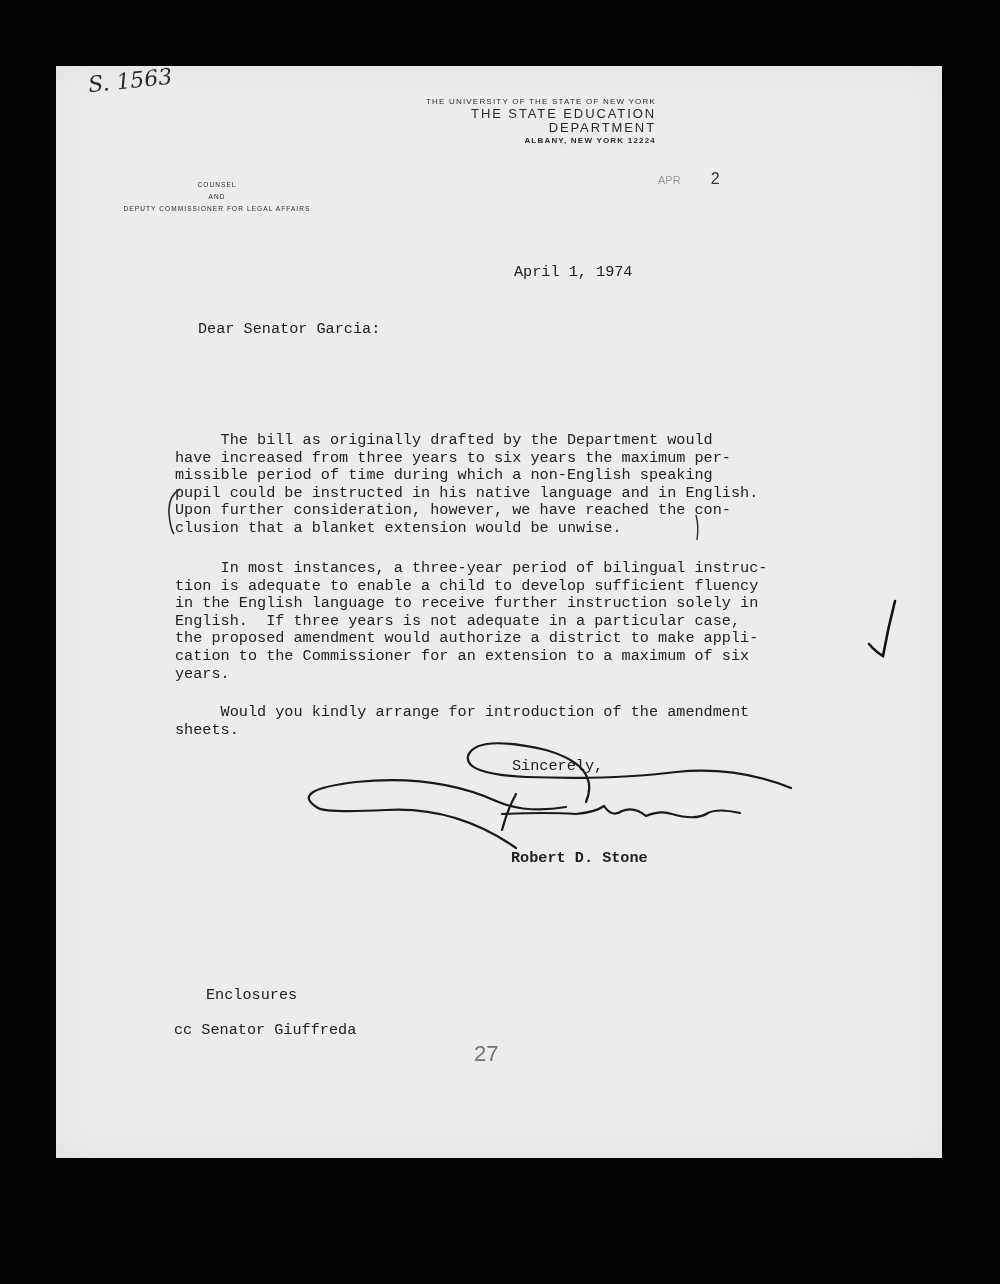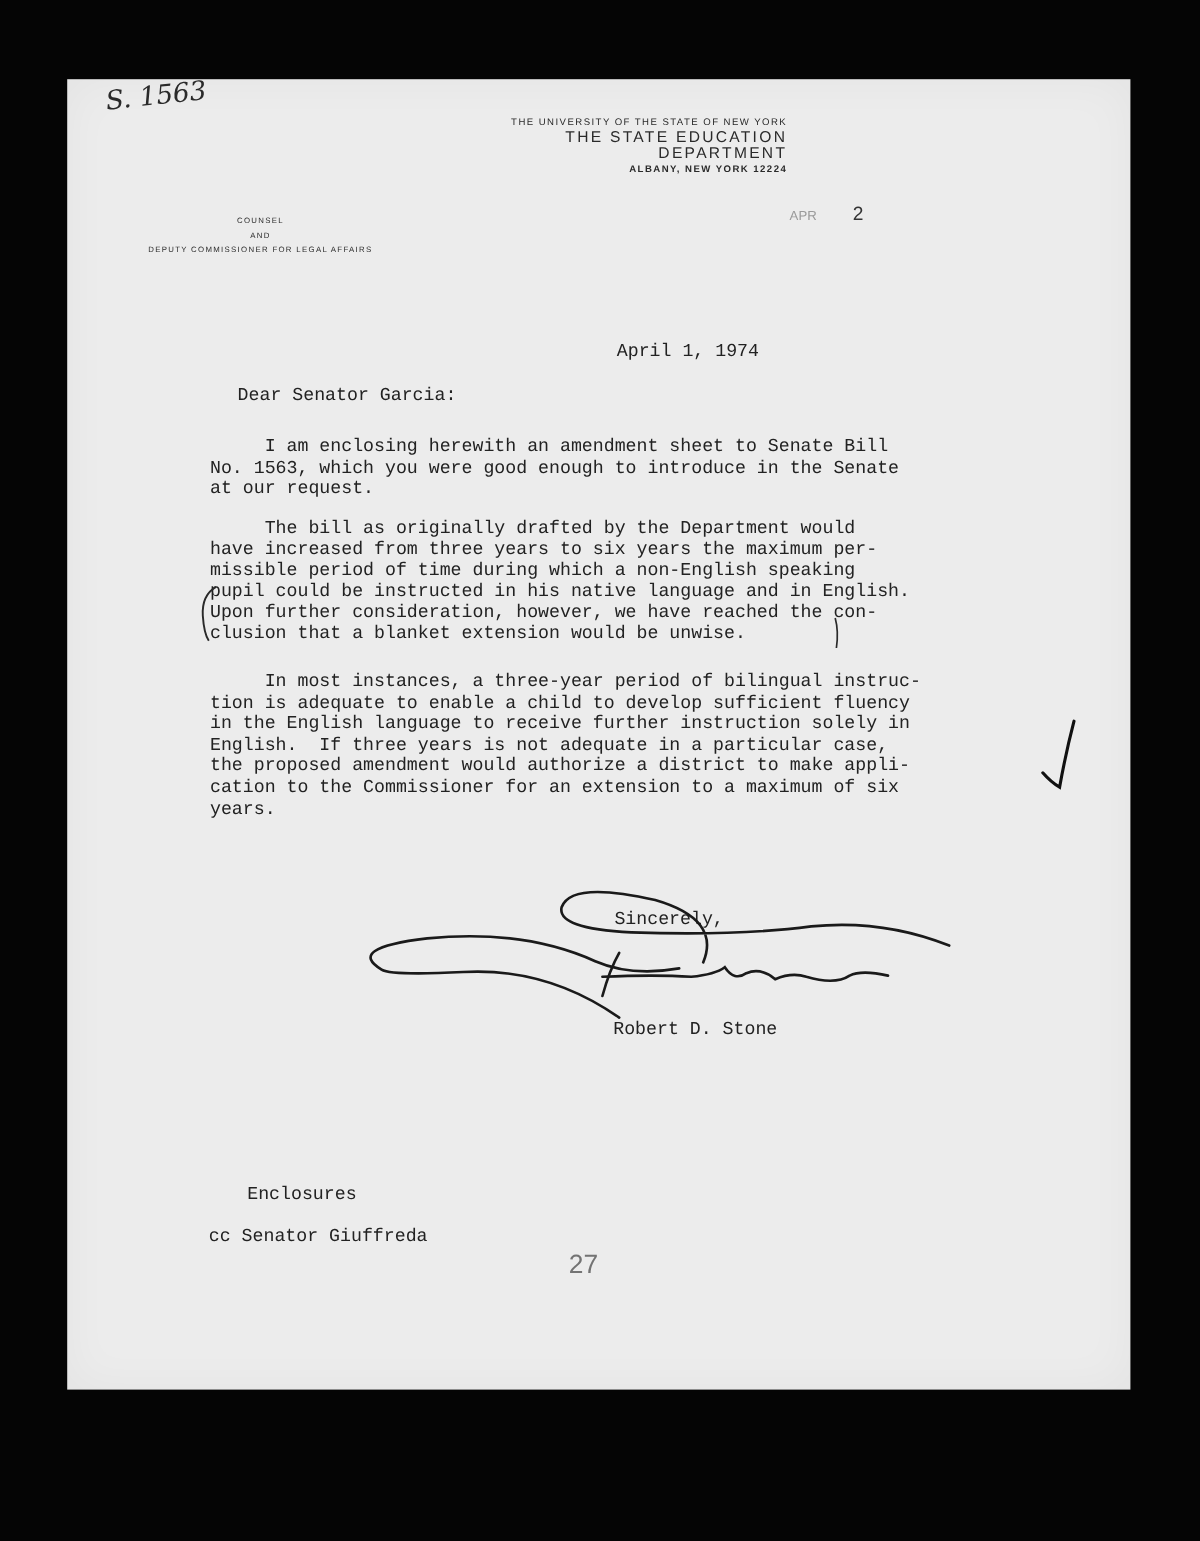--- a/index.html
+++ b/index.html
@@ -41,29 +41,29 @@
       position: absolute; left: 602px; top: 104px;
       font-family: "Liberation Sans", sans-serif; color: #9a9a9a; font-size: 11px;
     }
     .stamp .day { color: #333; font-size: 16px; margin-left: 30px; }
     .typed {
       font-size: 15.2px;
       line-height: 17.6px;
       white-space: pre;
       color: #222;
     }
-    .date { position: absolute; left: 458px; top: 219px; }
+    .date { position: absolute; left: 458px; top: 198px; }
     .salutation { position: absolute; left: 119px; top: 255px; margin-left: 23px; }
     .para { position: absolute; left: 119px; }
     .p1 { top: 298px; }
     .p2 { top: 366px; }
     .p3 { top: 494px; }
     .p4 { top: 638px; }
     .closing { position: absolute; left: 456px; top: 692px; }
-    .signer { position: absolute; left: 455px; top: 784px; }
+    .signer { position: absolute; left: 455px; top: 784px; font-weight: bold; }
     .address { position: absolute; left: 118px; top: 796px; }
     .encl { position: absolute; left: 118px; top: 921px; margin-left: 32px; }
     .cc { position: absolute; left: 118px; top: 956px; }
     .pageno {
       position: absolute; left: 418px; top: 975px;
       font-family: "Liberation Sans", sans-serif; font-size: 22px; color: #737373;
     }
     svg.overlay { position: absolute; left: 0; top: 0; }
   </style>
 </head>
@@ -85,36 +85,35 @@
     <div>DEPUTY COMMISSIONER FOR LEGAL AFFAIRS</div>
   </div>
 
   <div class="stamp">
     <span>APR</span><span class="day">2</span>
   </div>
 
   <div class="typed date">April 1, 1974</div>
   <div class="typed salutation">Dear Senator Garcia:</div>
 
-  <div class="typed para p1">     I am enclosing herewith an amendment sheet to Senate Bill
-No. 1563, which you were good enough to introduce in the Senate
-at our request.</div>
   <div class="typed para p3">     In most instances, a three-year period of bilingual instruc-
 tion is adequate to enable a child to develop sufficient fluency
 in the English language to receive further instruction solely in
 English.  If three years is not adequate in a particular case,
 the proposed amendment would authorize a district to make appli-
 cation to the Commissioner for an extension to a maximum of six
 years.</div>
   <div class="typed para p2">     The bill as originally drafted by the Department would
 have increased from three years to six years the maximum per-
 missible period of time during which a non-English speaking
 pupil could be instructed in his native language and in English.
 Upon further consideration, however, we have reached the con-
 clusion that a blanket extension would be unwise.</div>
+  <div class="typed para p4">     Would you kindly arrange for introduction of the amendment
+sheets.</div>
 
   <div class="typed closing">Sincerely,</div>
   <div class="typed signer">Robert D. Stone</div>
 
 
   <div class="typed encl">Enclosures</div>
   <div class="typed cc">cc Senator Giuffreda</div>
 
   <div class="pageno">27</div>
 

